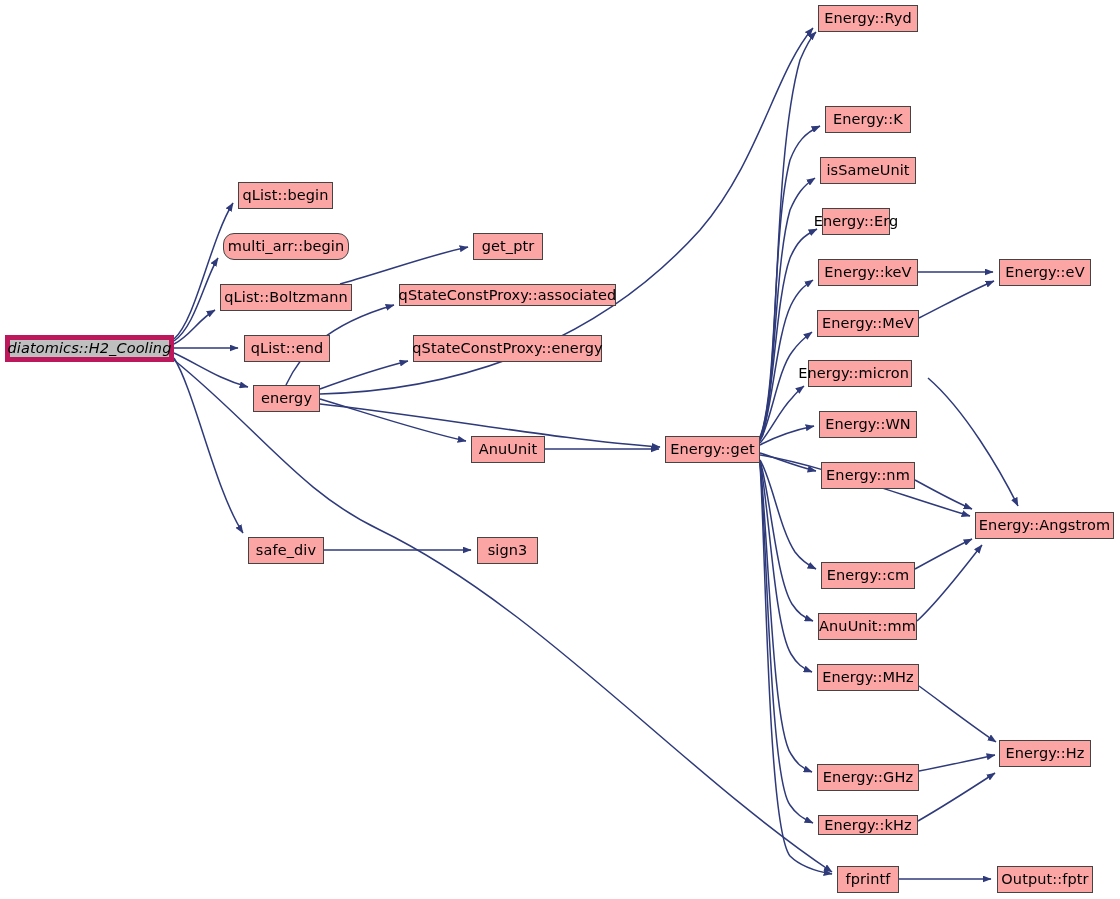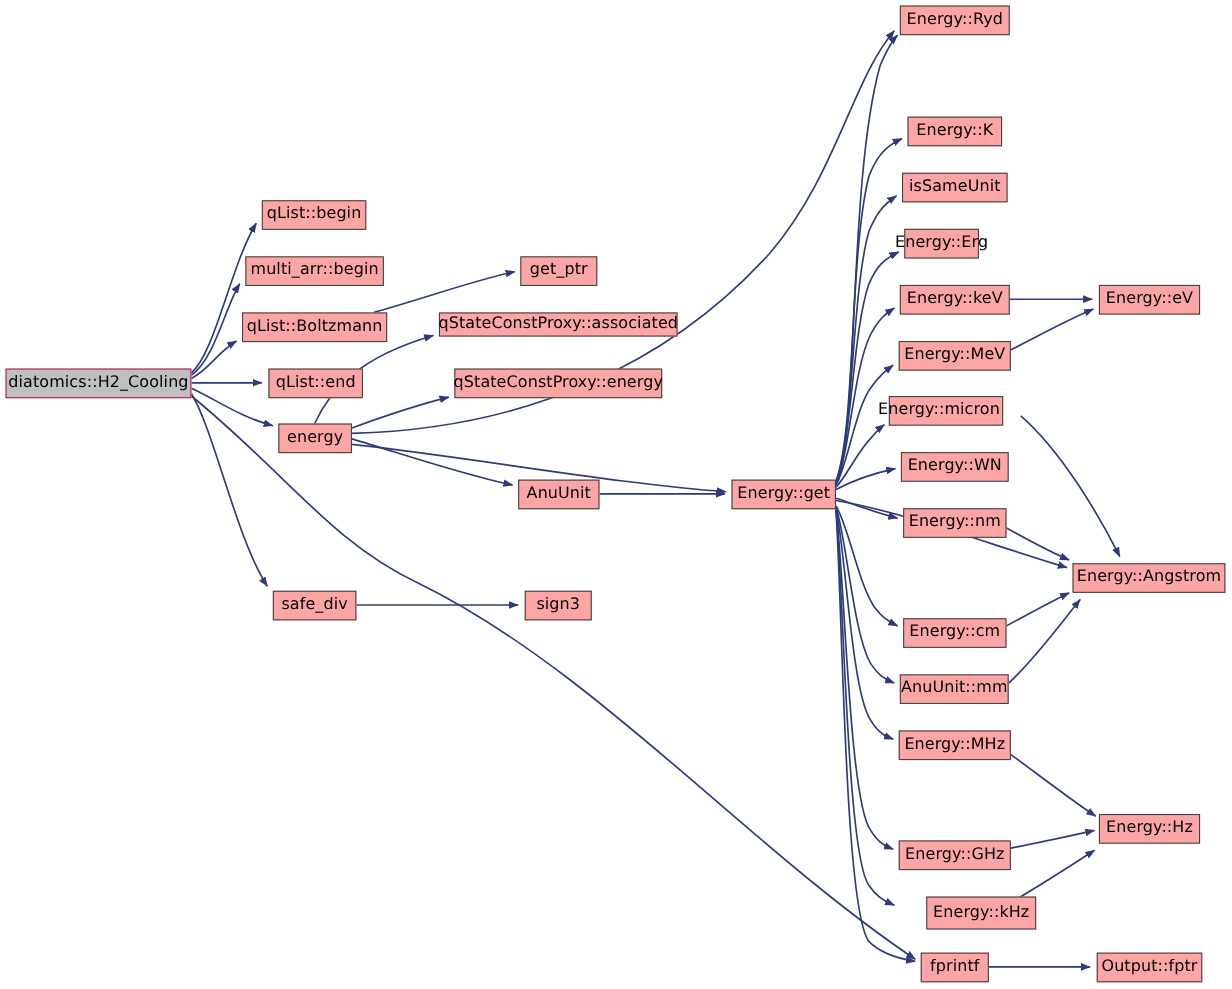--- a/index.html
+++ b/index.html
@@ -34,21 +34,22 @@
     line-height: 1;
     display: flex;
     align-items: center;
     justify-content: center;
     white-space: nowrap;
     letter-spacing: 0.1px;
     z-index: 5;
   }
   .node.current {
     background: #bfbfbf;
-    border: 1px solid #be185d;
+    border: 5px solid #be185d;
+    font-style: italic;
   }
   .node-label {
     display: block;
     padding: 0 2px;
     transform: translateY(-0.5px);
   }
 </style>
 </head>
 <body>
 
@@ -103,21 +104,21 @@
         <path d="M 899,879 L 991,879" fill="none" stroke="#2e3a7a" stroke-width="1.5" marker-end="url(#arrowhead)"></path>
       </g>
   </svg>
   <div id="nodes-group">
       <div class="node current" style="left: 5px; top: 335px; width: 169px; height: 27px;">
         <span class="node-label">diatomics::H2_Cooling</span>
       </div>
       <div class="node" style="left: 238px; top: 182px; width: 95px; height: 27px;">
         <span class="node-label">qList::begin</span>
       </div>
-      <div class="node" style="left: 223px; top: 233px; width: 126px; height: 27px;">
+      <div class="node" style="left: 223px; top: 233px; width: 126px; height: 27px; border-radius: 11px;">
         <span class="node-label">multi_arr::begin</span>
       </div>
       <div class="node" style="left: 220px; top: 284px; width: 132px; height: 27px;">
         <span class="node-label">qList::Boltzmann</span>
       </div>
       <div class="node" style="left: 244px; top: 335px; width: 86px; height: 27px;">
         <span class="node-label">qList::end</span>
       </div>
       <div class="node" style="left: 253px; top: 385px; width: 67px; height: 27px;">
         <span class="node-label">energy</span>
@@ -175,21 +176,21 @@
       </div>
       <div class="node" style="left: 818px; top: 613px; width: 99px; height: 27px;">
         <span class="node-label">AnuUnit::mm</span>
       </div>
       <div class="node" style="left: 817px; top: 664px; width: 102px; height: 27px;">
         <span class="node-label">Energy::MHz</span>
       </div>
       <div class="node" style="left: 817px; top: 764px; width: 102px; height: 27px;">
         <span class="node-label">Energy::GHz</span>
       </div>
-      <div class="node" style="left: 818px; top: 815px; width: 100px; height: 30px; margin-left: 24px;">
+      <div class="node" style="left: 818px; top: 815px; width: 100px; height: 20px;">
         <span class="node-label">Energy::kHz</span>
       </div>
       <div class="node" style="left: 837px; top: 866px; width: 62px; height: 27px;">
         <span class="node-label">fprintf</span>
       </div>
       <div class="node" style="left: 999px; top: 259px; width: 92px; height: 27px;">
         <span class="node-label">Energy::eV</span>
       </div>
       <div class="node" style="left: 975px; top: 512px; width: 139px; height: 27px;">
         <span class="node-label">Energy::Angstrom</span>

